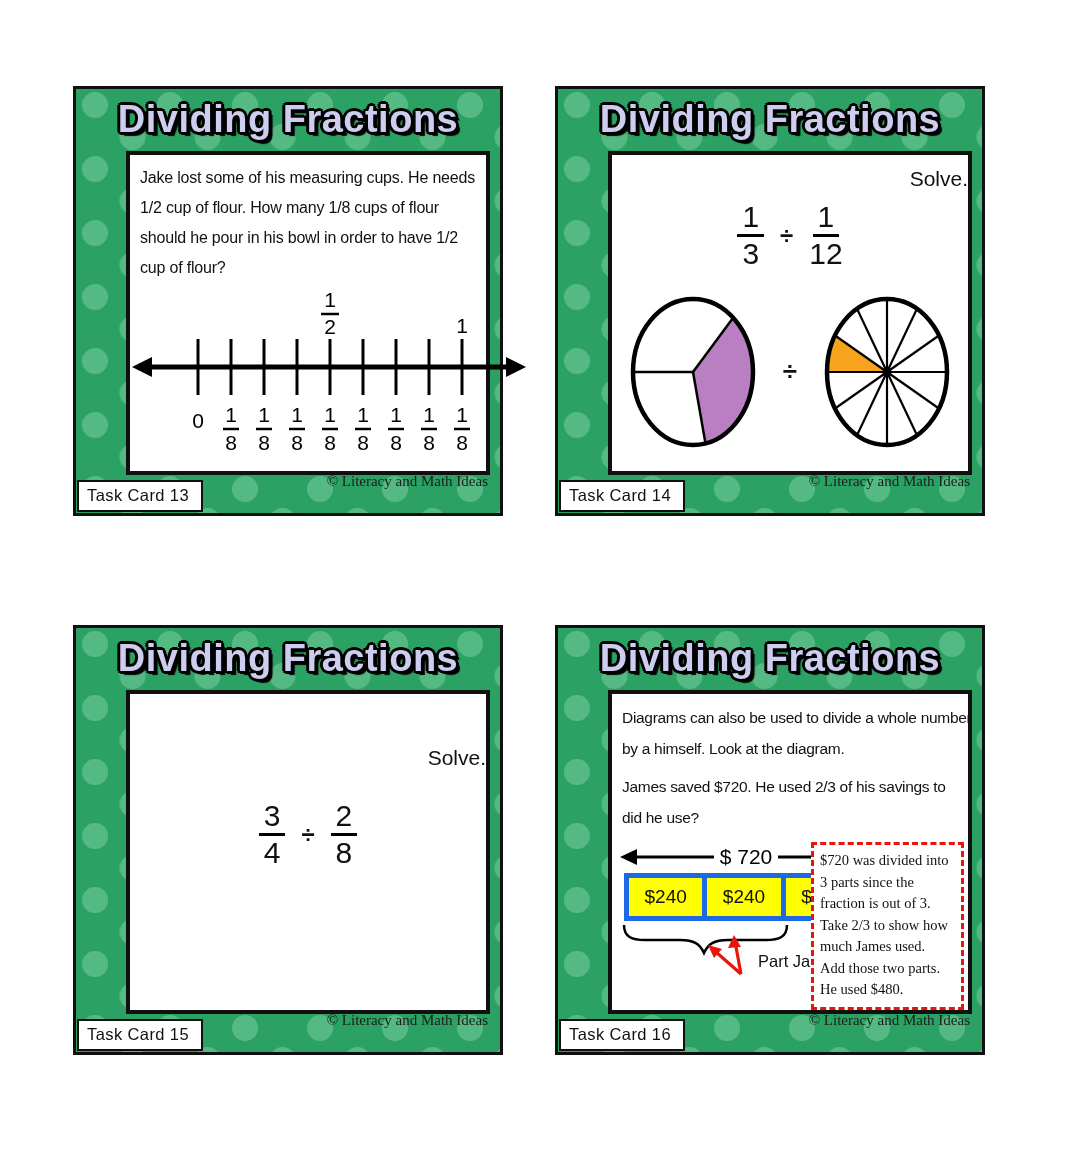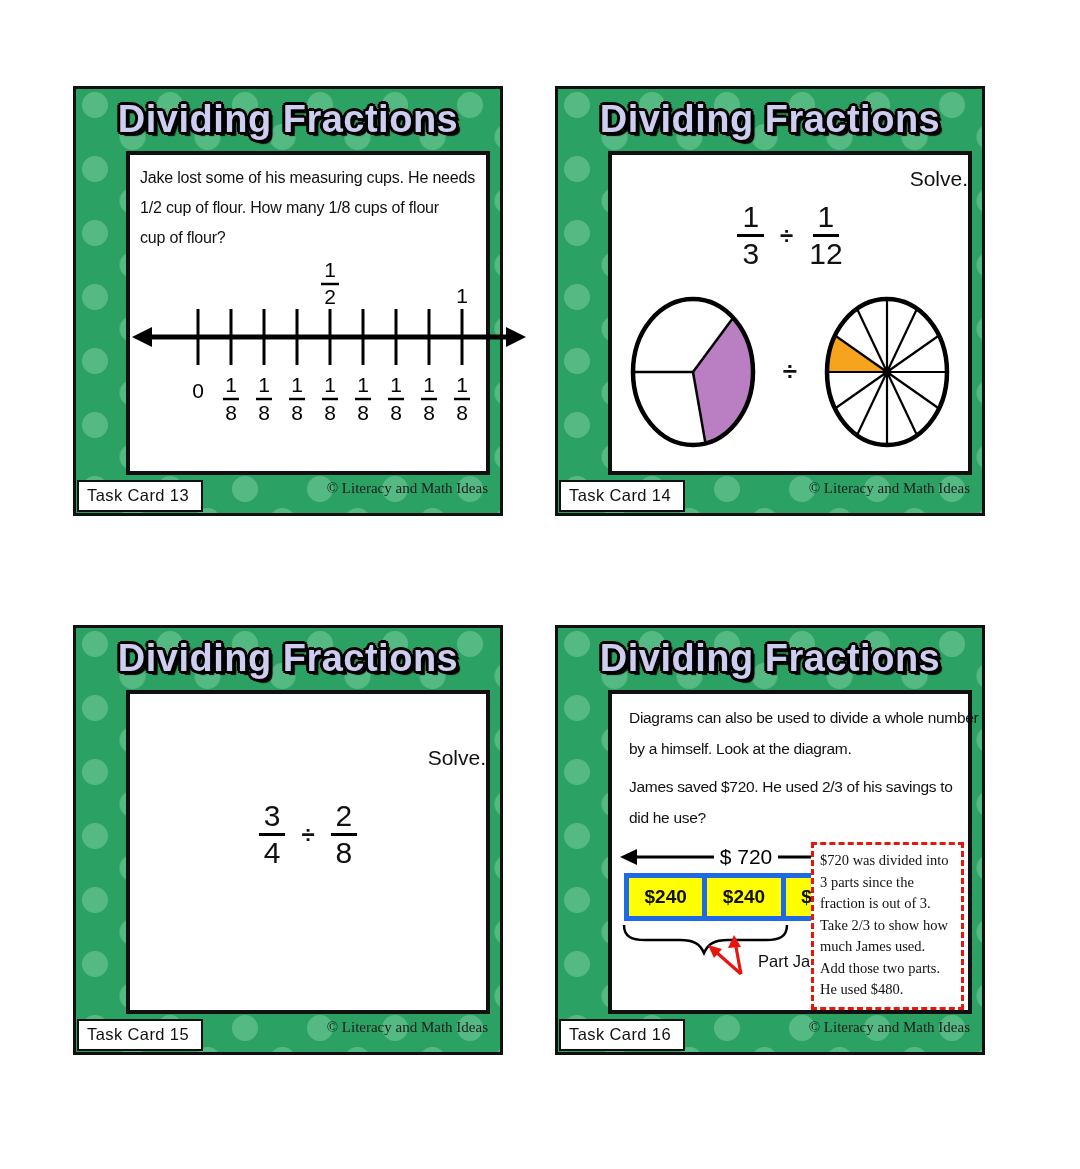--- a/index.html
+++ b/index.html
@@ -26,64 +26,65 @@
   }
   .panel{
     position:absolute;left:10px;right:10px;top:62px;bottom:38px;
     background:#ffffff;border:4px solid #101010;box-sizing:border-box;overflow:visible;margin-left:40px;
   }
   .taskbox{
     position:absolute;left:1px;bottom:1px;background:#ffffff;border:2px solid #101010;
     padding:4px 12px 5px 8px;font-size:16.5px;font-weight:500;letter-spacing:.4px;white-space:nowrap;text-align:right;
   }
   .copyright{
-    position:absolute;right:12px;bottom:16px;font-family:"Liberation Serif",serif;
+    position:absolute;right:12px;bottom:23px;font-family:"Liberation Serif",serif;
     font-size:15px;color:#1c1c1c;white-space:nowrap;
   }
 
   
   .problem{padding:8px 10px 0 10px;}
   .problem .pline{font-size:16px;line-height:30px;letter-spacing:-0.2px;white-space:nowrap;}
   .nl-wrap{margin-top:4px;text-align:center;}
 
   
   .solve{text-align:right;font-size:21px;}
   .expr{display:flex;justify-content:center;align-items:center;gap:16px;font-size:30px;}
   .frac{display:inline-flex;flex-direction:column;align-items:center;line-height:1.08;}
   .frac .num{border-bottom:3px solid #000;padding:0 5px 1px 5px;}
   .frac .den{padding-top:1px;}
   .op{font-size:24px;font-weight:bold;}
   .circles{display:flex;justify-content:center;align-items:center;gap:24px;margin-top:22px;}
   .circ-op{font-size:26px;font-weight:bold;}
 
   
-  .c16-text{padding:8px 8px 0 17px;}
+  .c16-text{padding:8px 8px 0 10px;}
   .c16-text .pline{font-size:15.5px;line-height:31px;letter-spacing:-0.3px;white-space:nowrap;}
   .pgap{height:7px;}
   .diagram{position:relative;width:252px;margin:10px 0 0 6px;text-align:right;}
   .bar{background:#1e6ae4;padding:5px;display:flex;gap:5px;box-sizing:border-box;width:240px;margin-left:6px;}
   .cell{flex:1;background:#ffff00;height:38px;display:flex;align-items:center;justify-content:center;
-        font-size:19px;font-weight:700;}
+        font-size:19px;font-weight:400;}
   .brace-label{position:absolute;left:140px;bottom:12px;font-size:16.5px;white-space:nowrap;}
   .notebox{
     position:absolute;top:148px;right:4px;width:136px;border:3px dashed #e8150d;
     padding:5px 5px 6px 6px;font-family:"Liberation Serif",serif;font-size:14.5px;line-height:21.5px;
     background:#fff;
   }
   svg text{font-family:"Liberation Sans",sans-serif;}
 </style>
 </head>
 <body>
 
 <div class="card" style="left:73px;top:86px;">
   <div class="card-title">Dividing Fractions</div>
   <div class="panel">
     <div class="problem">
       <div class="pline">Jake lost some of his measuring cups.  He needs</div>
       <div class="pline">1/2 cup of flour.  How many 1/8 cups of flour</div>
+      <div class="pline">should he pour in his bowl in order to have 1/2</div>
       <div class="pline">cup of flour?</div>
     </div>
     <div class="nl-wrap">
       <svg width="398" height="170" viewBox="0 0 398 170">
         <g stroke="#000">
           <line x1="16" y1="80" x2="382" y2="80" stroke-width="5"></line>
           <line x1="68" y1="52" x2="68" y2="108" stroke-width="3"></line>
           <line x1="101" y1="52" x2="101" y2="108" stroke-width="3"></line>
           <line x1="134" y1="52" x2="134" y2="108" stroke-width="3"></line>
           <line x1="167" y1="52" x2="167" y2="108" stroke-width="3"></line>

